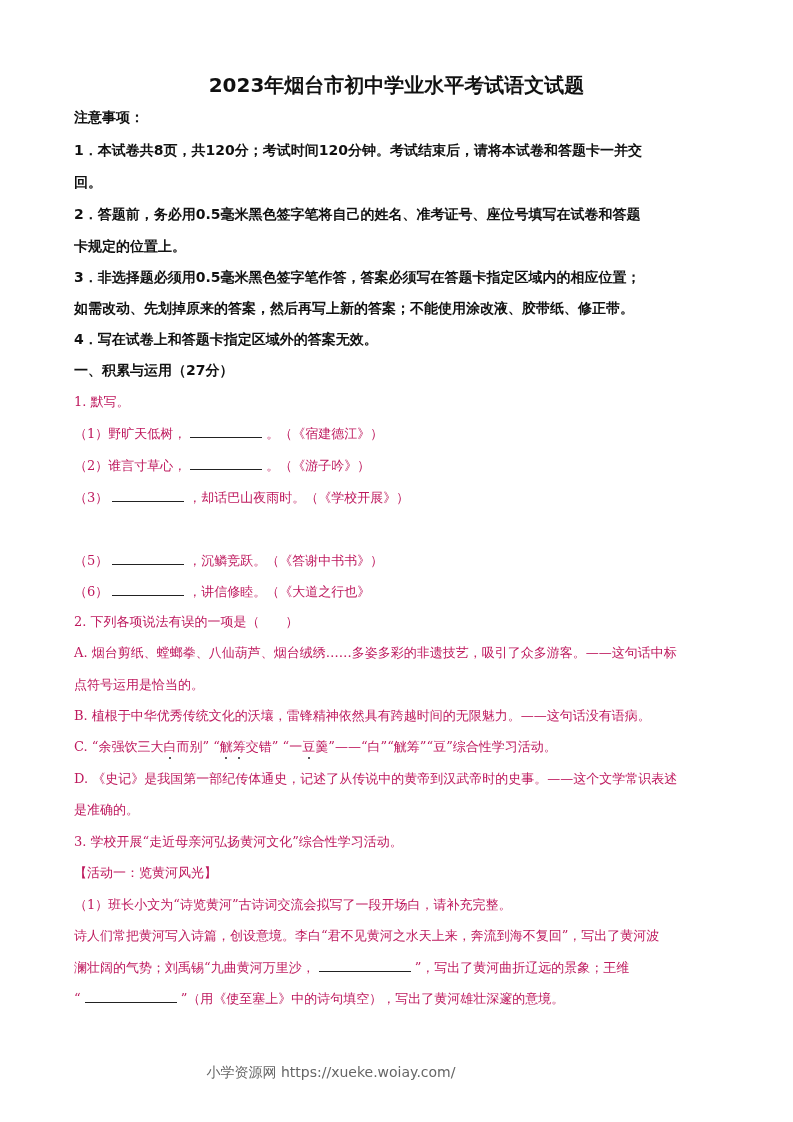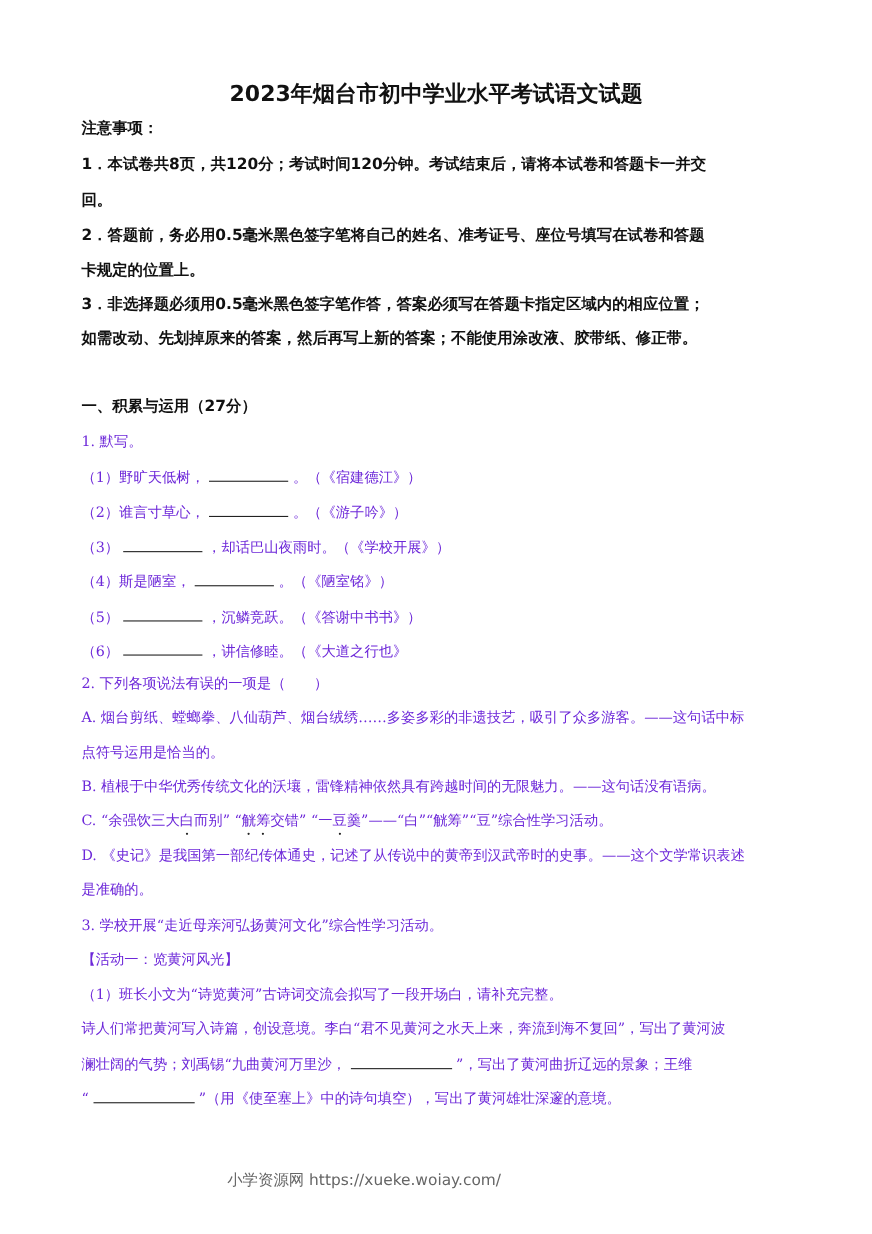--- a/index.html
+++ b/index.html
@@ -4,21 +4,21 @@
 <style>
   html, body { margin: 0; padding: 0; background: #ffffff; }
   body { width: 793px; height: 1122px; position: relative; overflow: hidden;
          font-family: "DejaVu Serif", "Liberation Serif", serif; color: #111; }
   .page { position: absolute; left: 0; top: 0; width: 793px; height: 1122px; }
   .title { position: absolute; top: 72px; left: 0; width: 793px; text-align: center;
            font-family: "DejaVu Sans", "Liberation Sans", sans-serif; font-weight: bold;
            font-size: 20px; letter-spacing: 0px; color: #111; }
   .line { position: absolute; left: 74px; width: 660px; white-space: nowrap; font-size: 13.5px; line-height: 20px; }
   .bold { font-family: "DejaVu Sans", "Liberation Sans", sans-serif; font-weight: bold; font-size: 14px; }
-  .reg { font-size: 13px; color: #6d28d9; }
+  .reg { font-size: 13px; color: #be185d; }
   .blank { display: inline-block; border-bottom: 1px solid #222; height: 14px; vertical-align: baseline; }
   .b80 { width: 72px; margin: 0 4px; }
   .b100 { width: 92px; margin: 0 4px; }
   .dot { position: relative; }
   .dot::after { content: ""; position: absolute; left: 50%; bottom: -5px; width: 2px; height: 2px;
                 margin-left: -1px; background: #222; border-radius: 1px; }
   .footer { position: absolute; top: 1064px; left: 0; width: 662px; text-align: center;
             font-family: "DejaVu Sans", "Liberation Sans", sans-serif; font-size: 14px; color: #666; }
 </style>
 </head>
@@ -28,35 +28,33 @@
 
   <div class="title">2023年烟台市初中学业水平考试语文试题</div>
 
   <div class="line bold" style="top:107px">注意事项：</div>
   <div class="line bold" style="top:140px">1．本试卷共8页，共120分；考试时间120分钟。考试结束后，请将本试卷和答题卡一并交</div>
   <div class="line bold" style="top:172px">回。</div>
   <div class="line bold" style="top:204px">2．答题前，务必用0.5毫米黑色签字笔将自己的姓名、准考证号、座位号填写在试卷和答题</div>
   <div class="line bold" style="top:236px">卡规定的位置上。</div>
   <div class="line bold" style="top:267px">3．非选择题必须用0.5毫米黑色签字笔作答，答案必须写在答题卡指定区域内的相应位置；</div>
   <div class="line bold" style="top:298px">如需改动、先划掉原来的答案，然后再写上新的答案；不能使用涂改液、胶带纸、修正带。</div>
+  <div class="line bold" style="top:329px">4．写在试卷上和答题卡指定区域外的答案无效。</div>
   <div class="line bold" style="top:360px">一、积累与运用（27分）</div>
 
   <div class="line reg" style="top:392px">1. 默写。</div>
 
   <div class="line reg" style="top:423px">
     <span>（1）</span><span>野旷天低树，</span><span class="blank b80"></span><span>。（《宿建德江》）</span>
   </div>
   <div class="line reg" style="top:455px">
     <span>（2）</span><span>谁言寸草心，</span><span class="blank b80"></span><span>。（《游子吟》）</span>
   </div>
   <div class="line reg" style="top:487px">
     <span>（3）</span><span class="blank b80"></span><span>，却话巴山夜雨时。（《学校开展》）</span>
-  </div>
-  <div class="line reg" style="top:518px">
-    <span>（4）</span><span>斯是陋室，</span><span class="blank b80"></span><span>。（《陋室铭》）</span>
   </div>
   <div class="line reg" style="top:550px">
     <span>（5）</span><span class="blank b80"></span><span>，沉鳞竞跃。（《答谢中书书》）</span>
   </div>
   <div class="line reg" style="top:581px">
     <span>（6）</span><span class="blank b80"></span><span>，讲信修睦。（《大道之行也》</span>
   </div>
 
   <div class="line reg" style="top:612px">2. 下列各项说法有误的一项是（　　）</div>
   <div class="line reg" style="top:643px">A. 烟台剪纸、螳螂拳、八仙葫芦、烟台绒绣……多姿多彩的非遗技艺，吸引了众多游客。——这句话中标</div>

